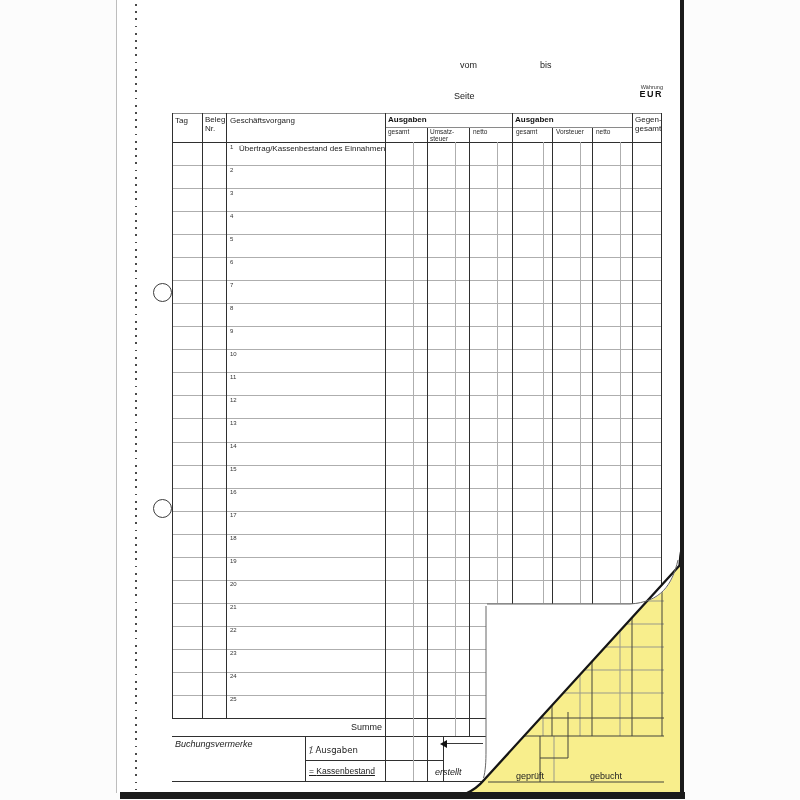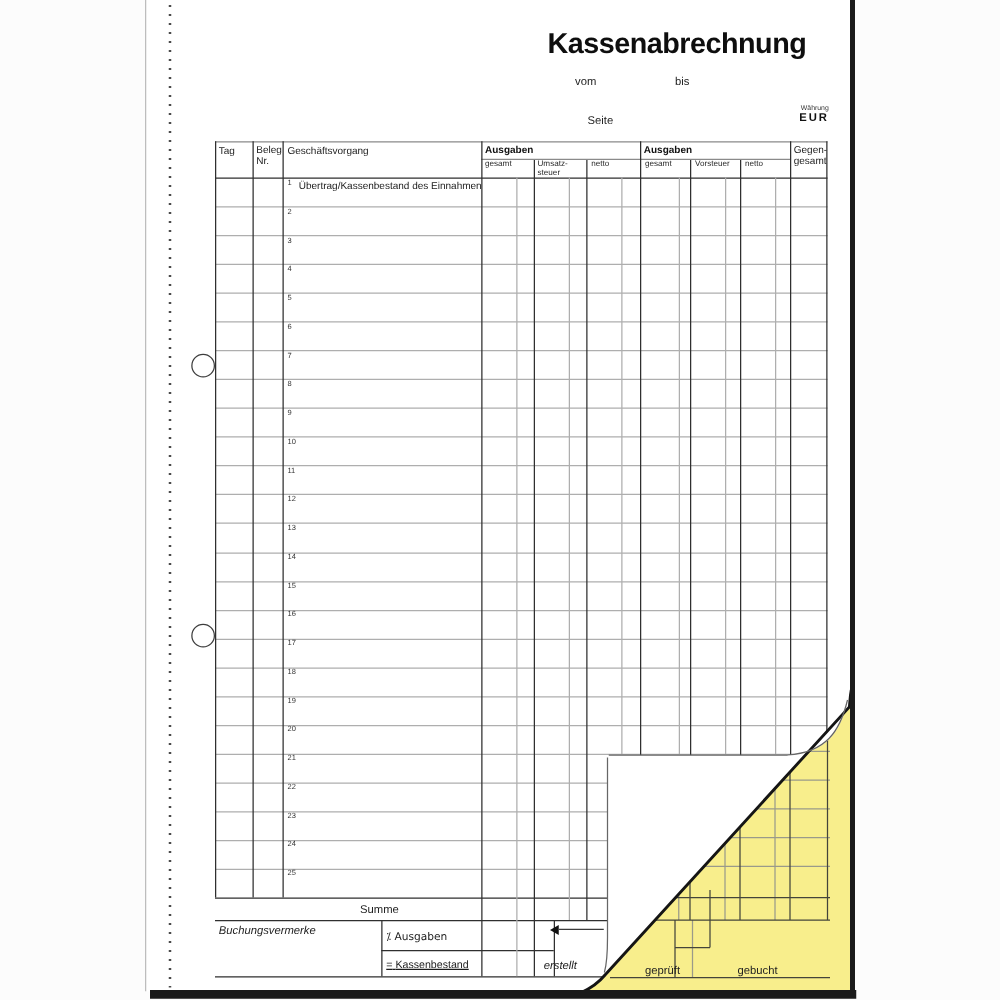--- a/index.html
+++ b/index.html
@@ -18,21 +18,21 @@
   .lbl9{position:absolute;font-size:9px;color:#222;}
   .cur{position:absolute;right:21px;top:84px;text-align:right;line-height:1.1;}
   .cur-l{font-size:5.5px;color:#333;}
   .cur-v{font-size:9px;font-weight:bold;letter-spacing:1.5px;color:#111;}
   .table{position:absolute;left:55px;top:113px;width:490px;height:670px;}
   .h8{position:absolute;font-size:8px;line-height:1.1;color:#1c1c1c;}
   .h8b{position:absolute;font-size:8px;font-weight:bold;color:#111;}
   .h65{position:absolute;font-size:6.5px;line-height:1.08;color:#2a2a2a;}
   .rnum{position:absolute;font-size:6px;color:#333;}
   .rlabel{position:absolute;left:67px;top:31px;font-size:8px;color:#1c1c1c;}
-  .sumlbl{position:absolute;left:116px;width:110px;top:609px;font-size:9px;text-align:left;color:#1c1c1c;}
+  .sumlbl{position:absolute;left:100px;width:110px;top:609px;font-size:9px;text-align:right;color:#1c1c1c;}
   .f9{position:absolute;font-size:9px;color:#1c1c1c;font-style:italic;}
   .f85{position:absolute;font-size:8.5px;color:#1c1c1c;}
   .arrow-line{position:absolute;left:275px;top:630px;width:36px;height:1px;background:#3a3a3a;}
   .arrow-head{position:absolute;left:268px;top:626.5px;width:0;height:0;
               border-right:7px solid #111;border-top:4px solid transparent;border-bottom:4px solid transparent;}
   .corner-svg{position:absolute;left:323px;top:540px;z-index:3;}
   svg text{font-family:"Liberation Sans","DejaVu Sans",sans-serif;}
 </style>
 </head>
 <body>
@@ -41,24 +41,23 @@
   <div class="edge-left"></div>
 
   <div class="page">
     <div class="perf"></div>
     <div class="hole" style="top:283px;"></div>
     <div class="hole" style="top:499px;"></div>
 
     <div class="redline" style="top:15px;height:5px;"></div>
     <div class="redline" style="top:102px;height:4px;"></div>
 
-    <div class="title">Kassenabrechnung</div>
     <div class="lbl9" style="left:343px;top:60px;">vom</div>
     <div class="lbl9" style="left:423px;top:60px;">bis</div>
-    <div class="lbl9" style="left:353px;top:91px;">Seite</div>
+    <div class="lbl9" style="left:337px;top:91px;">Seite</div>
     <div class="cur">
       <div class="cur-l">Währung</div>
       <div class="cur-v">EUR</div>
     </div>
 
     <div class="table">
 
       <div class="h8" style="left:3px;top:4px;">Tag</div>
       <div class="h8" style="left:33px;top:3px;"><span>Beleg</span><br><span>Nr.</span></div>
       <div class="h8" style="left:58px;top:4px;">Geschäftsvorgang</div>

